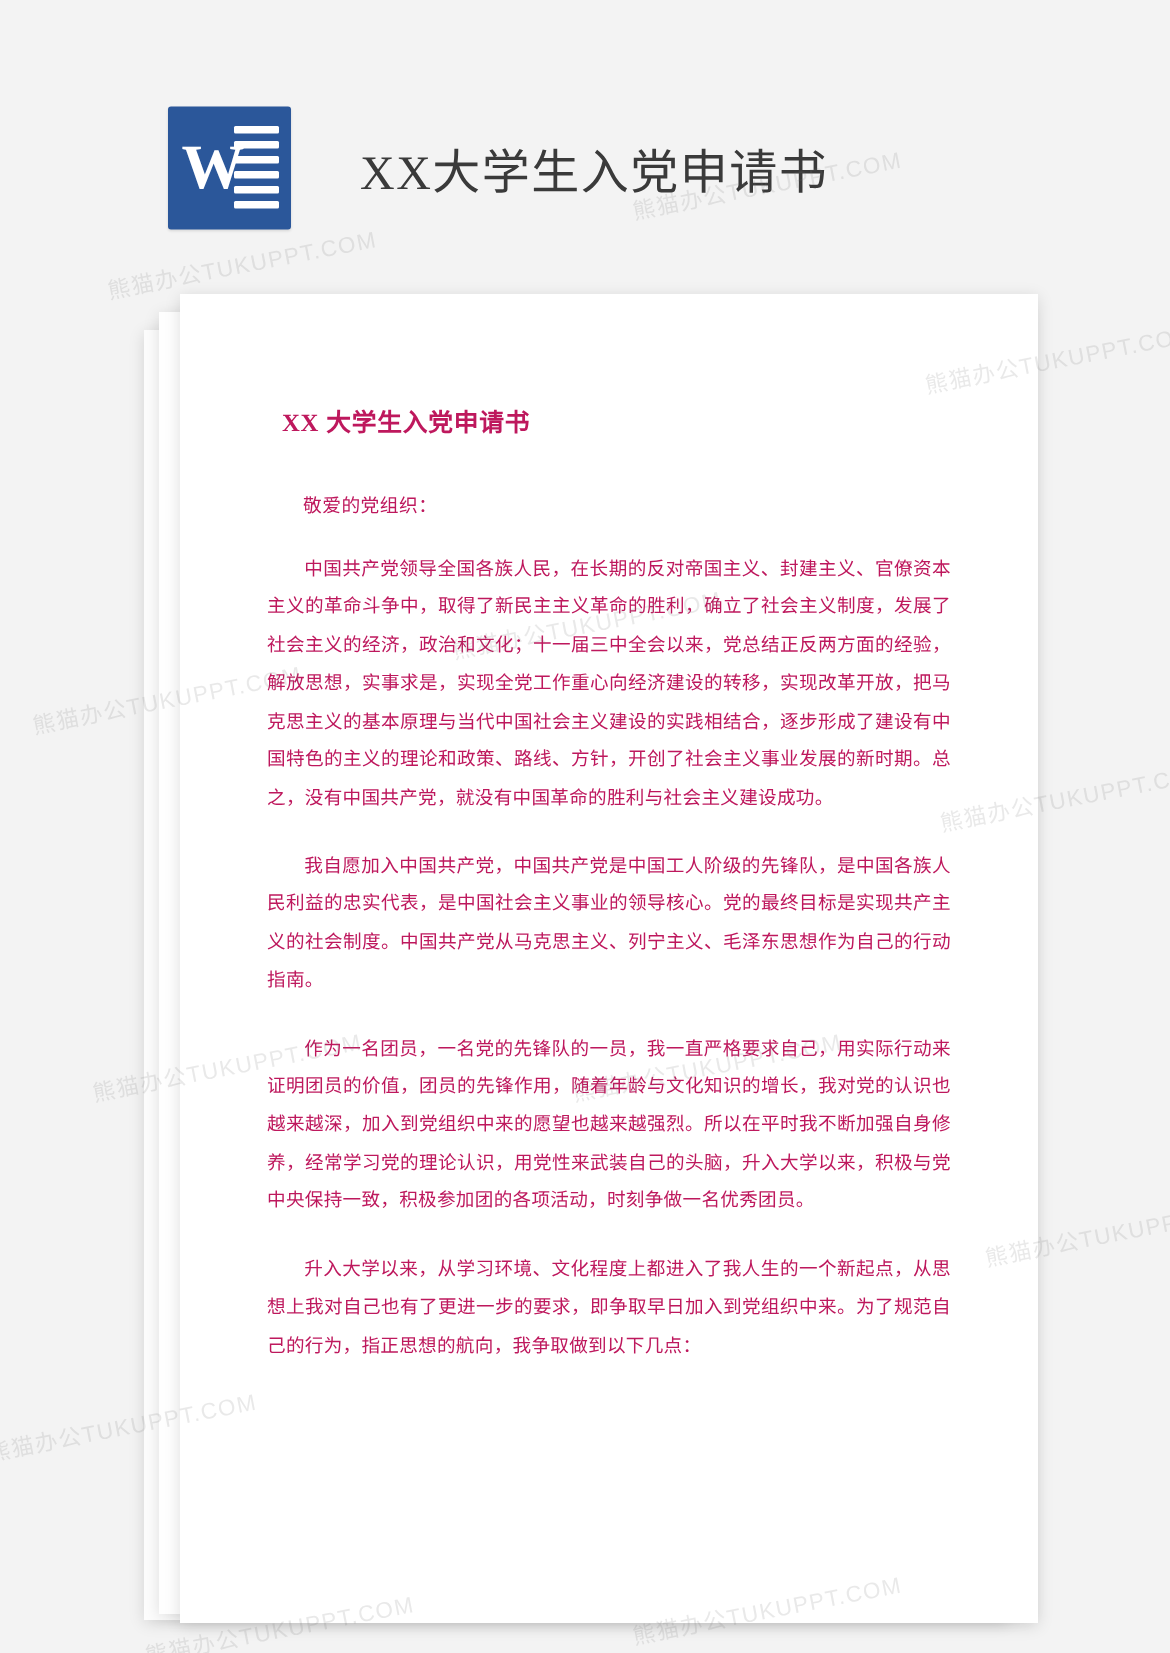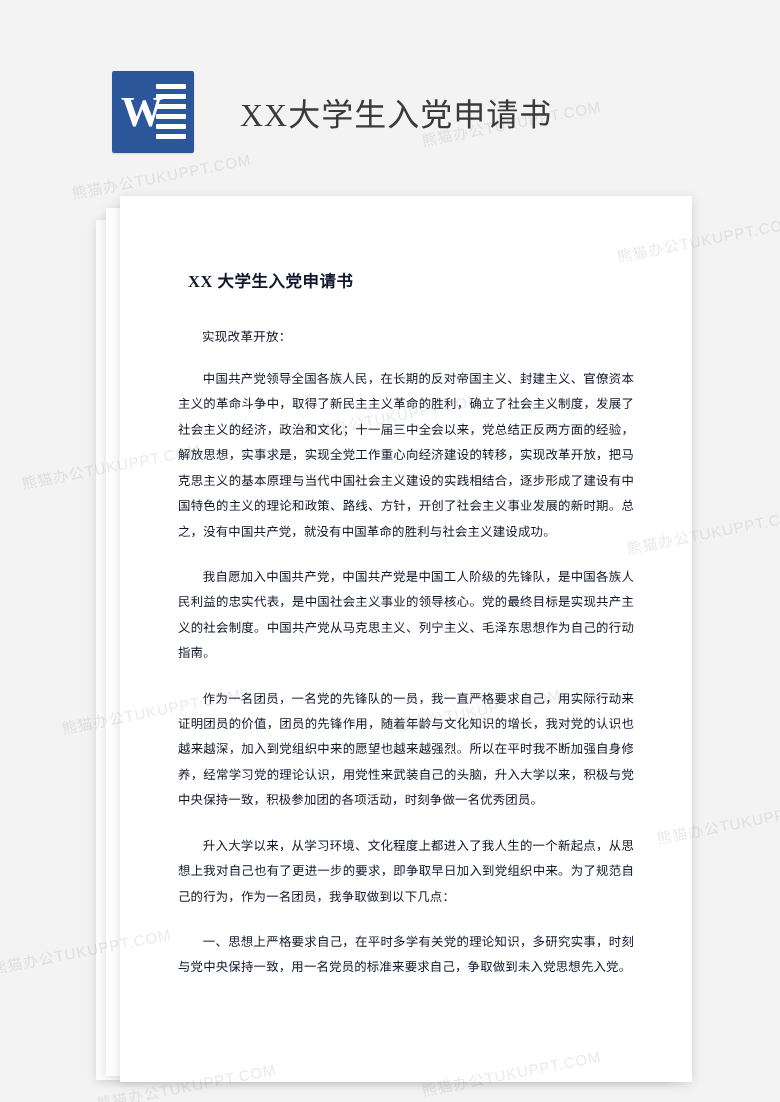--- a/index.html
+++ b/index.html
@@ -105,21 +105,21 @@
     width: 572px;
     height: 886px;
     background: #ffffff;
     padding: 0;
     overflow: hidden;
   }
   .doc-inner {
     padding: 72px 58px 0 58px;
     box-sizing: border-box;
     font-family: "Liberation Serif", serif;
-    color: #0f172a;
+    color: #be185d;
   }
   .doc-title {
     font-size: 16.5px;
     font-weight: bold;
     margin: 0 0 34px 10px;
     letter-spacing: 0.5px;
   }
   .doc-salutation {
     font-size: 12.5px;
     margin: 0 0 22px 24px;
@@ -164,26 +164,25 @@
   </div>
   <div class="header-title">XX大学生入党申请书</div>
 </div>
 
 <div class="stack">
   <div class="sheet sheet-back2"></div>
   <div class="sheet sheet-back1"></div>
   <div class="sheet sheet-front">
     <div class="doc-inner">
       <div class="doc-title">XX 大学生入党申请书</div>
-      <div class="doc-salutation">实现改革开放：</div>
+      <div class="doc-salutation">敬爱的党组织：</div>
       <p class="doc-para">中国共产党领导全国各族人民，在长期的反对帝国主义、封建主义、官僚资本主义的革命斗争中，取得了新民主主义革命的胜利，确立了社会主义制度，发展了社会主义的经济，政治和文化；十一届三中全会以来，党总结正反两方面的经验，解放思想，实事求是，实现全党工作重心向经济建设的转移，实现改革开放，把马克思主义的基本原理与当代中国社会主义建设的实践相结合，逐步形成了建设有中国特色的主义的理论和政策、路线、方针，开创了社会主义事业发展的新时期。总之，没有中国共产党，就没有中国革命的胜利与社会主义建设成功。</p>
       <p class="doc-para">我自愿加入中国共产党，中国共产党是中国工人阶级的先锋队，是中国各族人民利益的忠实代表，是中国社会主义事业的领导核心。党的最终目标是实现共产主义的社会制度。中国共产党从马克思主义、列宁主义、毛泽东思想作为自己的行动指南。</p>
       <p class="doc-para">作为一名团员，一名党的先锋队的一员，我一直严格要求自己，用实际行动来证明团员的价值，团员的先锋作用，随着年龄与文化知识的增长，我对党的认识也越来越深，加入到党组织中来的愿望也越来越强烈。所以在平时我不断加强自身修养，经常学习党的理论认识，用党性来武装自己的头脑，升入大学以来，积极与党中央保持一致，积极参加团的各项活动，时刻争做一名优秀团员。</p>
-      <p class="doc-para">升入大学以来，从学习环境、文化程度上都进入了我人生的一个新起点，从思想上我对自己也有了更进一步的要求，即争取早日加入到党组织中来。为了规范自己的行为，作为一名团员，我争取做到以下几点：</p>
-      <p class="doc-para">一、思想上严格要求自己，在平时多学有关党的理论知识，多研究实事，时刻与党中央保持一致，用一名党员的标准来要求自己，争取做到未入党思想先入党。</p>
+      <p class="doc-para">升入大学以来，从学习环境、文化程度上都进入了我人生的一个新起点，从思想上我对自己也有了更进一步的要求，即争取早日加入到党组织中来。为了规范自己的行为，指正思想的航向，我争取做到以下几点：</p>
     </div>
   </div>
 </div>
 
 <div class="wm" style="left:70px;  top:165px;">熊猫办公TUKUPPT.COM</div>
 <div class="wm" style="left:420px; top:112px;">熊猫办公TUKUPPT.COM</div>
 <div class="wm" style="left:615px; top:228px;">熊猫办公TUKUPPT.COM</div>
 <div class="wm" style="left:20px;  top:455px;">熊猫办公TUKUPPT.COM</div>
 <div class="wm" style="left:300px; top:405px;">熊猫办公TUKUPPT.COM</div>
 <div class="wm" style="left:625px; top:520px;">熊猫办公TUKUPPT.COM</div>

